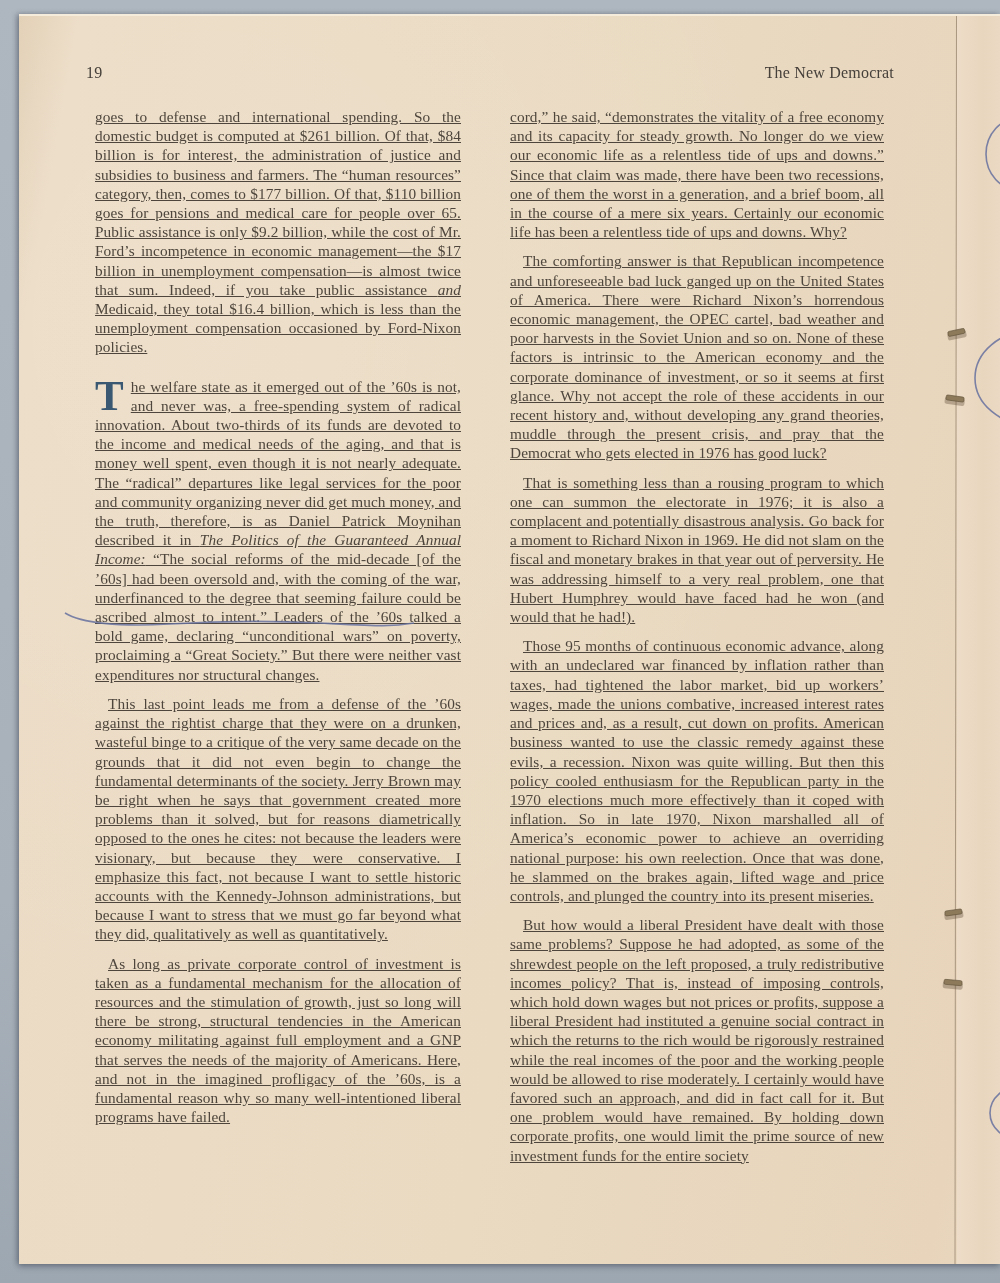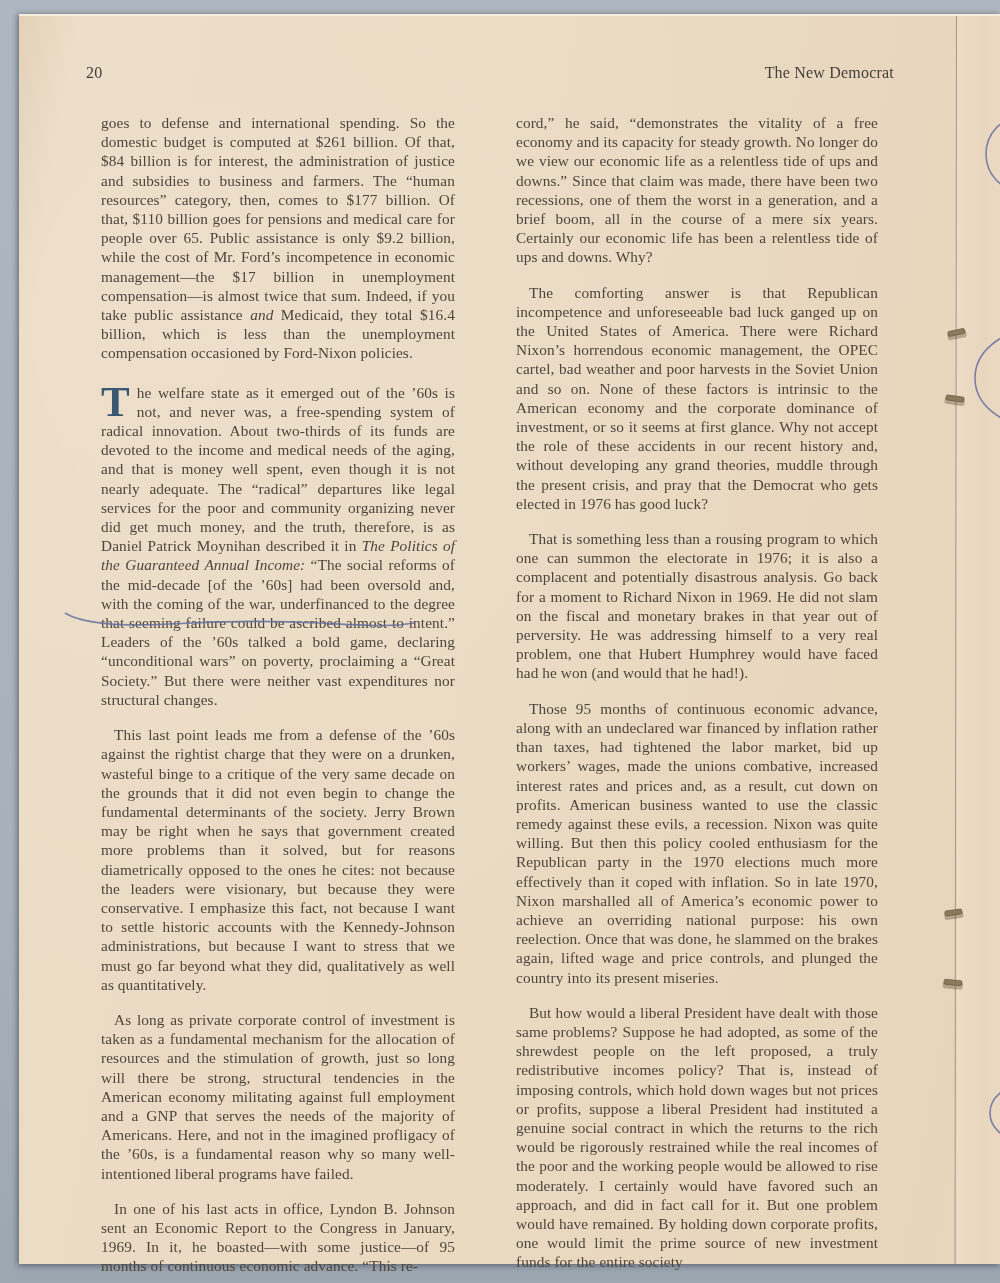--- a/index.html
+++ b/index.html
@@ -42,21 +42,21 @@
   }
   .col {
     font-size: 15.3px;
     line-height: 19.2px;
     color: #4e463c;
     text-align: justify;
     letter-spacing: 0.1px;
   }
   #column-left  { width: 386px; }
   #column-right { width: 394px; }
-  .para { margin: 16px; }
+  .para { margin: 10px; text-decoration: underline; }
   .para.indent { text-indent: 13px; }
   .para.section-start { margin-top: 20px; }
   .it { font-style: italic; }
   .dropcap {
     float: left;
     font-size: 43px;
     line-height: 33px;
     padding: 2px 7px 0 0;
     font-weight: bold;
     color: var(--dropcap, #3a5871);
@@ -72,30 +72,29 @@
   .staple-shadow { fill: rgba(90, 70, 50, 0.35); }
 </style>
 </head>
 <body>
 
 <div id="scene">
   <div id="page">
 
     <div id="edge-strip"></div>
 
-    <div id="page-number" class="pagehead">20</div>
+    <div id="page-number" class="pagehead">19</div>
     <div id="publication" class="pagehead">The New Democrat</div>
 
     <div id="columns">
       <div id="column-left" class="col">
           <p class="para continuation"><span>goes to defense and international spending. So the domestic budget is computed at $261 billion. Of that, $84 billion is for interest, the administration of justice and subsidies to business and farmers. The “human resources” category, then, comes to $177 billion. Of that, $110 billion goes for pensions and medical care for people over 65. Public assistance is only $9.2 billion, while the cost of Mr. Ford’s incompetence in economic management—the $17 billion in unemployment compensation—is almost twice that sum. Indeed, if you take public assistance </span><span class="it">and</span><span> Medicaid, they total $16.4 billion, which is less than the unemployment compensation occasioned by Ford-Nixon policies.</span></p>
           <p class="para section-start"><span class="dropcap">T</span><span>he welfare state as it emerged out of the ’60s is not, and never was, a free-spending system of radical innovation. About two-thirds of its funds are devoted to the income and medical needs of the aging, and that is money well spent, even though it is not nearly adequate. The “radical” departures like legal services for the poor and community organizing never did get much money, and the truth, therefore, is as Daniel Patrick Moynihan described it in </span><span class="it">The Politics of the Guaranteed Annual Income:</span><span> “The social reforms of the mid-decade [of the ’60s] had been oversold and, with the coming of the war, underfinanced to the degree that seeming failure could be ascribed almost to intent.” Leaders of the ’60s talked a bold game, declaring “unconditional wars” on poverty, proclaiming a “Great Society.” But there were neither vast expenditures nor structural changes.</span></p>
           <p class="para indent"><span>This last point leads me from a defense of the ’60s against the rightist charge that they were on a drunken, wasteful binge to a critique of the very same decade on the grounds that it did not even begin to change the fundamental determinants of the society. Jerry Brown may be right when he says that government created more problems than it solved, but for reasons diametrically opposed to the ones he cites: not because the leaders were visionary, but because they were conservative. I emphasize this fact, not because I want to settle historic accounts with the Kennedy-Johnson administrations, but because I want to stress that we must go far beyond what they did, qualitatively as well as quantitatively.</span></p>
           <p class="para indent"><span>As long as private corporate control of investment is taken as a fundamental mechanism for the allocation of resources and the stimulation of growth, just so long will there be strong, structural tendencies in the American economy militating against full employment and a GNP that serves the needs of the majority of Americans. Here, and not in the imagined profligacy of the ’60s, is a fundamental reason why so many well-intentioned liberal programs have failed.</span></p>
-          <p class="para indent"><span>In one of his last acts in office, Lyndon B. Johnson sent an Economic Report to the Congress in January, 1969. In it, he boasted—with some justice—of 95 months of continuous economic advance. “This re-</span></p>
         </div>
       <div id="column-right" class="col">
           <p class="para continuation"><span>cord,” he said, “demonstrates the vitality of a free economy and its capacity for steady growth. No longer do we view our economic life as a relentless tide of ups and downs.” Since that claim was made, there have been two recessions, one of them the worst in a generation, and a brief boom, all in the course of a mere six years. Certainly our economic life has been a relentless tide of ups and downs. Why?</span></p>
           <p class="para indent"><span>The comforting answer is that Republican incompetence and unforeseeable bad luck ganged up on the United States of America. There were Richard Nixon’s horrendous economic management, the OPEC cartel, bad weather and poor harvests in the Soviet Union and so on. None of these factors is intrinsic to the American economy and the corporate dominance of investment, or so it seems at first glance. Why not accept the role of these accidents in our recent history and, without developing any grand theories, muddle through the present crisis, and pray that the Democrat who gets elected in 1976 has good luck?</span></p>
           <p class="para indent"><span>That is something less than a rousing program to which one can summon the electorate in 1976; it is also a complacent and potentially disastrous analysis. Go back for a moment to Richard Nixon in 1969. He did not slam on the fiscal and monetary brakes in that year out of perversity. He was addressing himself to a very real problem, one that Hubert Humphrey would have faced had he won (and would that he had!).</span></p>
           <p class="para indent"><span>Those 95 months of continuous economic advance, along with an undeclared war financed by inflation rather than taxes, had tightened the labor market, bid up workers’ wages, made the unions combative, increased interest rates and prices and, as a result, cut down on profits. American business wanted to use the classic remedy against these evils, a recession. Nixon was quite willing. But then this policy cooled enthusiasm for the Republican party in the 1970 elections much more effectively than it coped with inflation. So in late 1970, Nixon marshalled all of America’s economic power to achieve an overriding national purpose: his own reelection. Once that was done, he slammed on the brakes again, lifted wage and price controls, and plunged the country into its present miseries.</span></p>
           <p class="para indent"><span>But how would a liberal President have dealt with those same problems? Suppose he had adopted, as some of the shrewdest people on the left proposed, a truly redistributive incomes policy? That is, instead of imposing controls, which hold down wages but not prices or profits, suppose a liberal President had instituted a genuine social contract in which the returns to the rich would be rigorously restrained while the real incomes of the poor and the working people would be allowed to rise moderately. I certainly would have favored such an approach, and did in fact call for it. But one problem would have remained. By holding down corporate profits, one would limit the prime source of new investment funds for the entire society</span></p>
         </div>
     </div>
 

